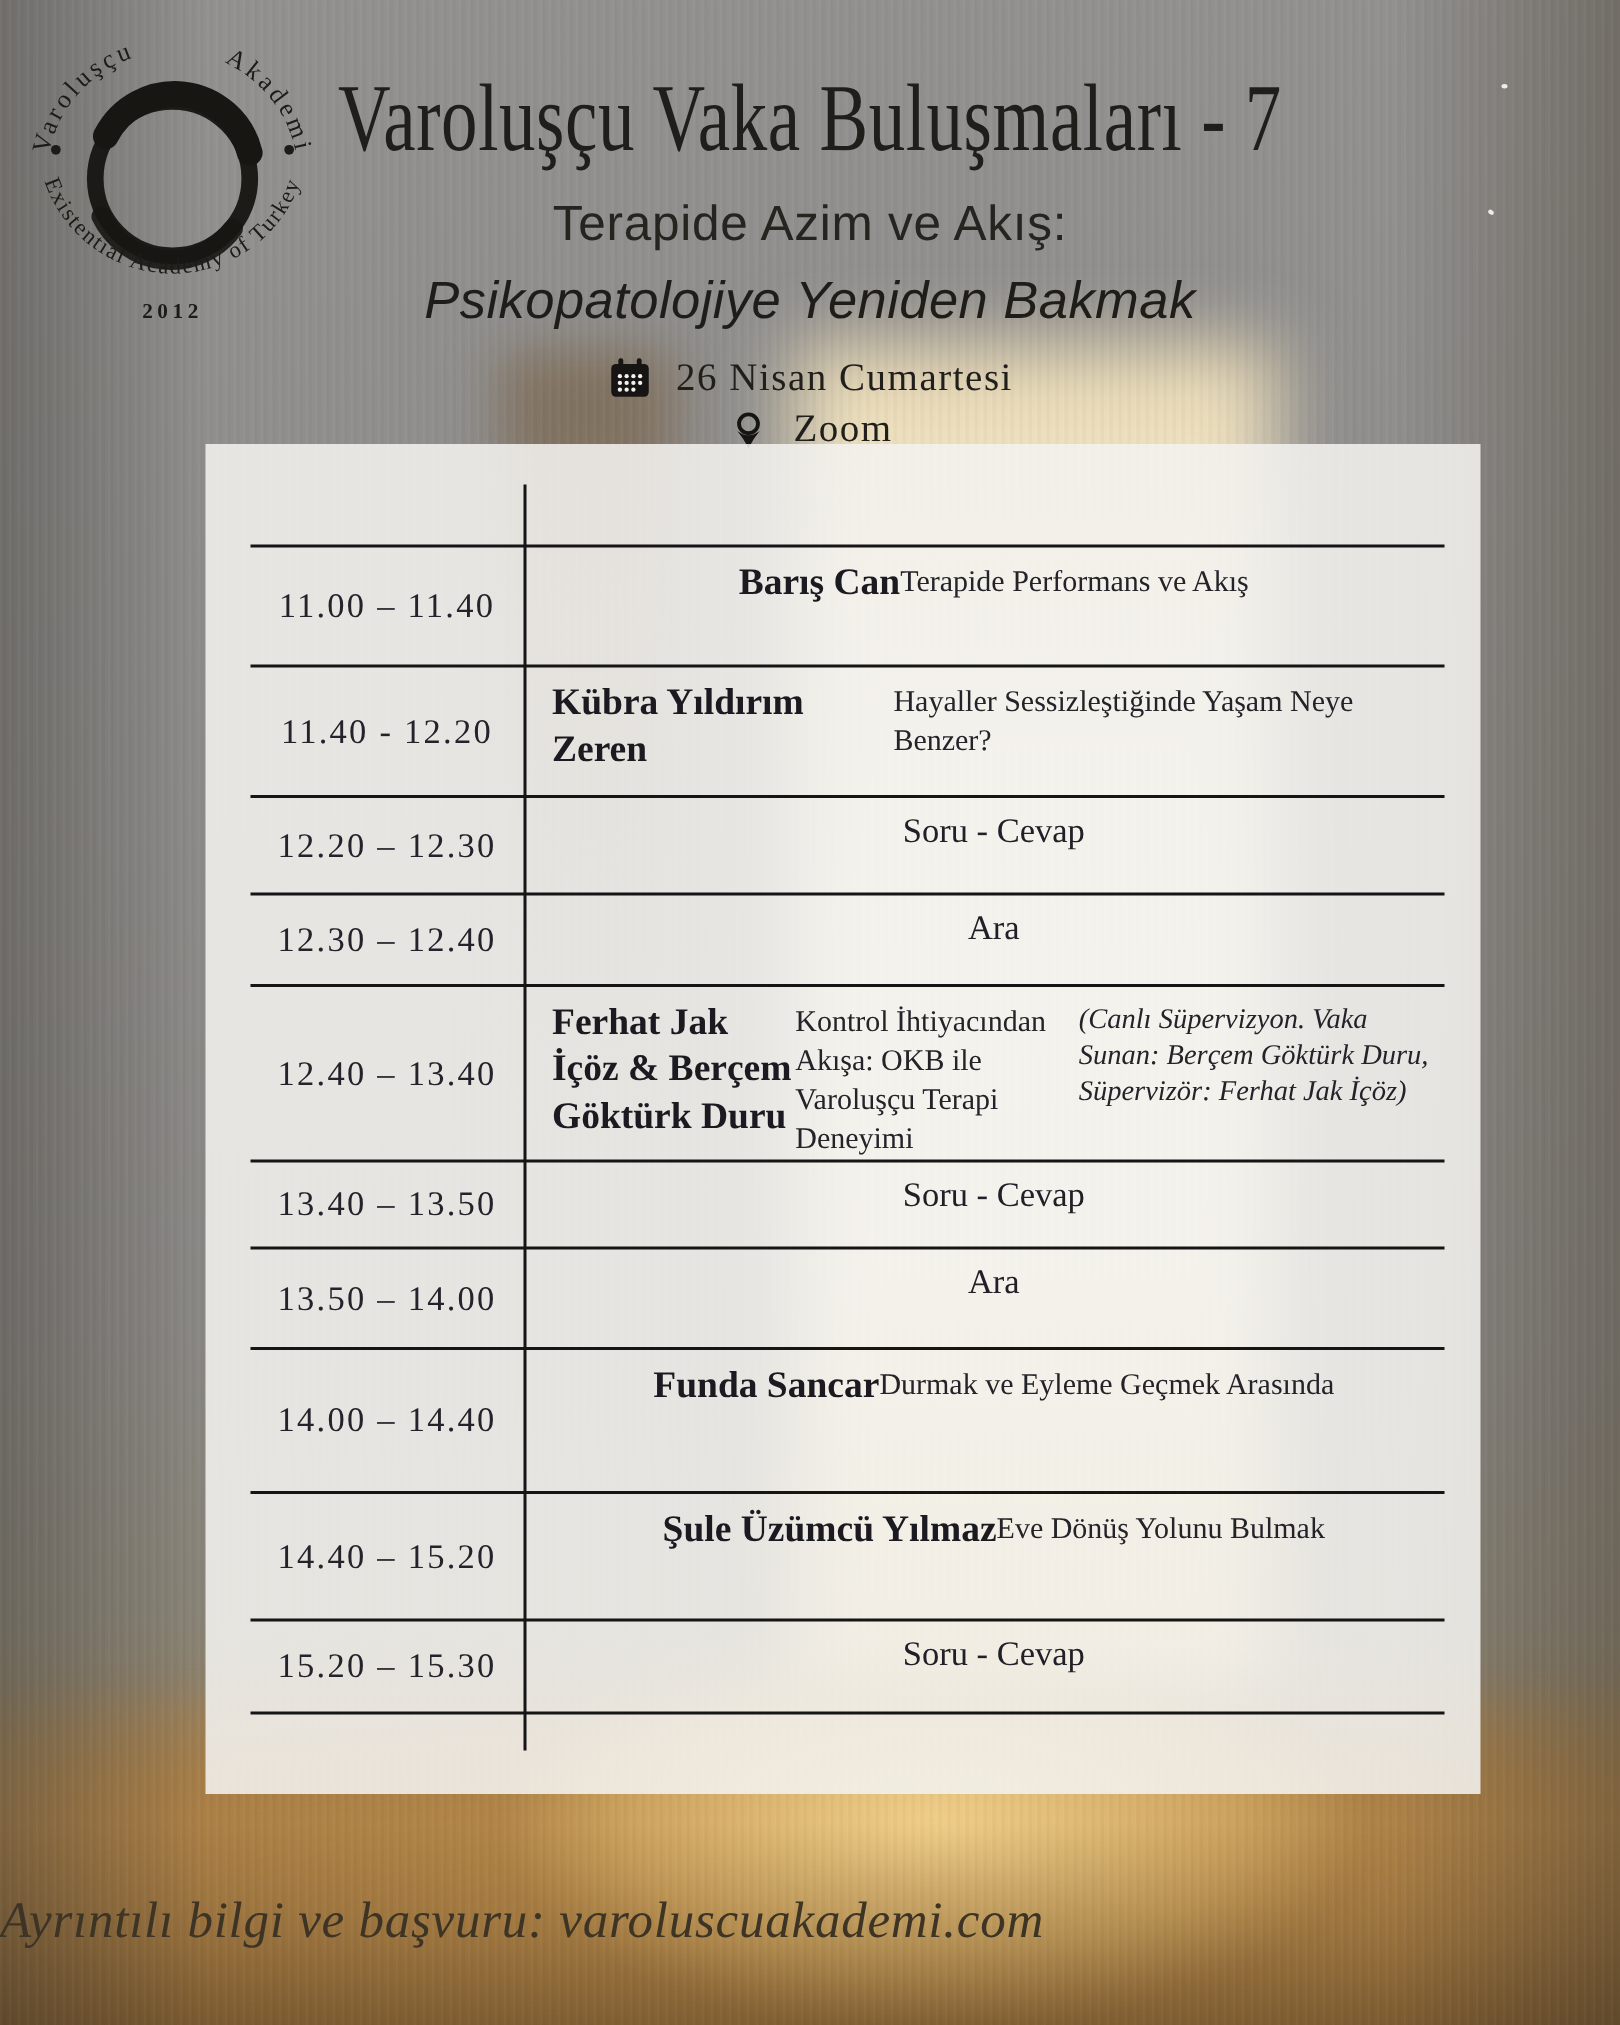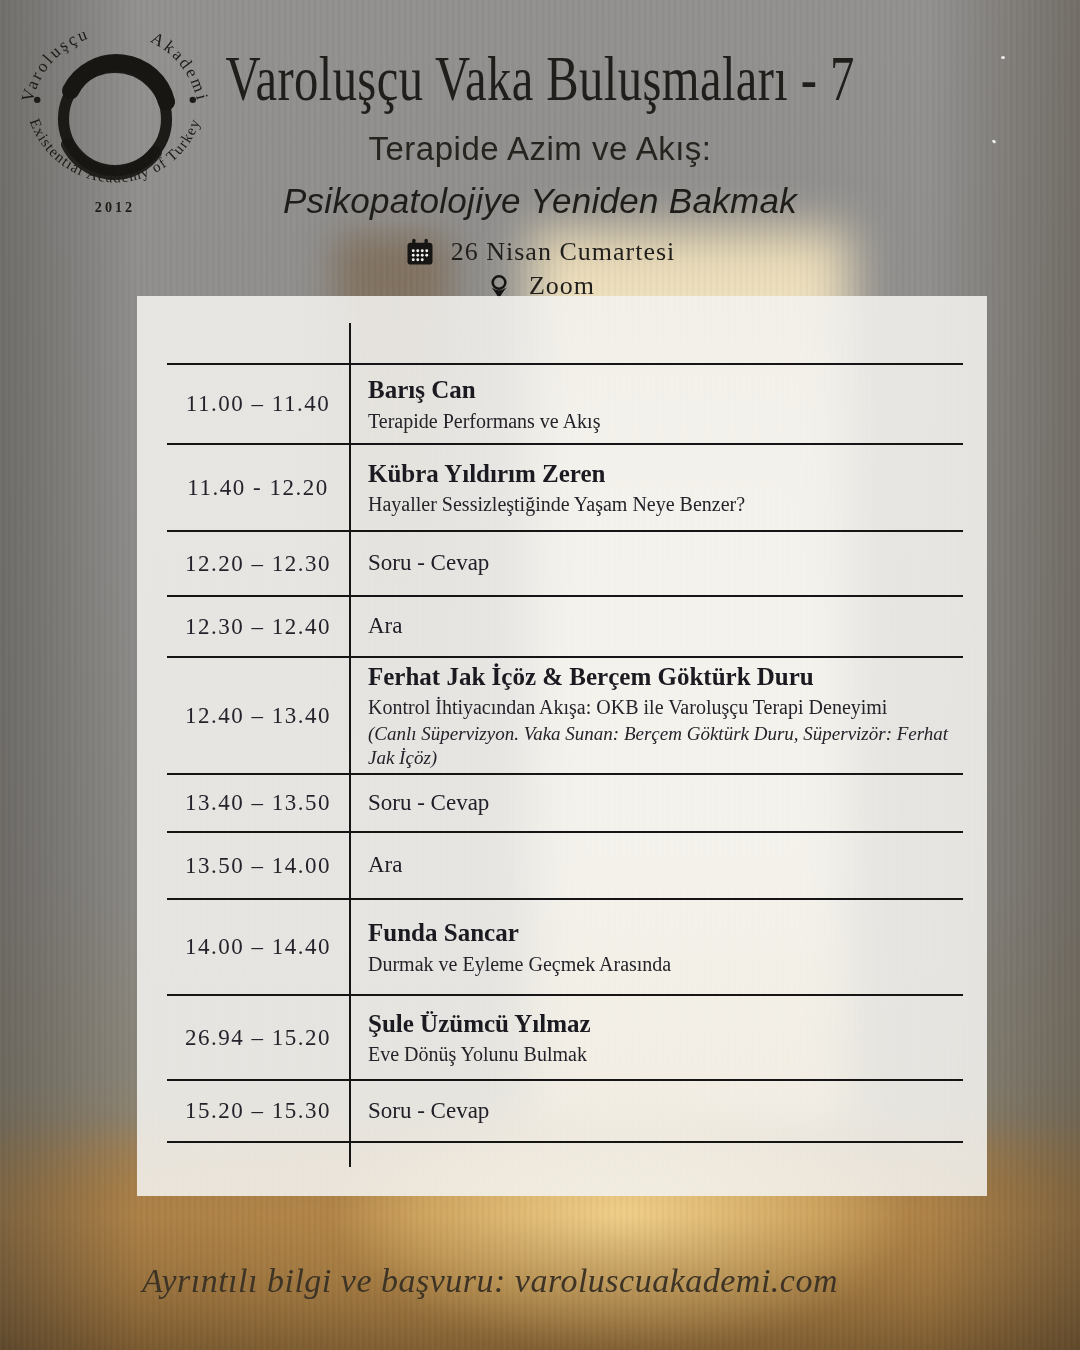--- a/index.html
+++ b/index.html
@@ -100,31 +100,31 @@
     background:#151515;
   }
   .row { display:flex; border-top:2px solid #151515; }
   .cell-time {
     width:182px; flex:0 0 182px;
     display:flex; align-items:center; justify-content:center;
     font-size:23px; letter-spacing:1.5px; color:#24232b;
   }
   .cell-session {
     flex:1; padding:8px 6px 8px 19px;
-    display:flex; flex-direction:column; justify-content:center;
+    display:flex; justify-content:center;
   }
   .session-name { font-size:25px; font-weight:700; color:#1b1a20; line-height:1.25; }
   .session-topic { font-size:20px; color:#242329; line-height:1.3; margin-top:2px; }
   .session-note { font-size:19px; font-style:italic; color:#24232a; line-height:1.25; margin-top:2px; }
   .session-topic:empty, .session-note:empty { display:none; }
   .row.plain .session-name { font-weight:400; font-size:23px; color:#212028; }
 
   
   .footer {
-    position:absolute; left:0; top:1262px; width:980px; text-align:center;
+    position:absolute; left:0; top:1262px; width:980px; 
     font-size:34px; font-style:italic; color:#3d3426; letter-spacing:0.5px;
   }
 </style>
 </head>
 <body>
 
 <div class="bg-paint">
   <div class="bg-base"></div>
   <div class="door-frame"></div>
   <div class="door"></div>
@@ -261,21 +261,21 @@
       <div class="row" style="height:96px">
         <div class="cell-time">14.00 – 14.40</div>
         <div class="cell-session">
           <div class="session-name">Funda Sancar</div>
           <div class="session-topic">Durmak ve Eyleme Geçmek Arasında</div>
 
         </div>
       </div>
 
       <div class="row" style="height:85px">
-        <div class="cell-time">26.94 – 15.20</div>
+        <div class="cell-time">14.40 – 15.20</div>
         <div class="cell-session">
           <div class="session-name">Şule Üzümcü Yılmaz</div>
           <div class="session-topic">Eve Dönüş Yolunu Bulmak</div>
 
         </div>
       </div>
 
       <div class="row plain" style="height:62px">
         <div class="cell-time">15.20 – 15.30</div>
         <div class="cell-session">

